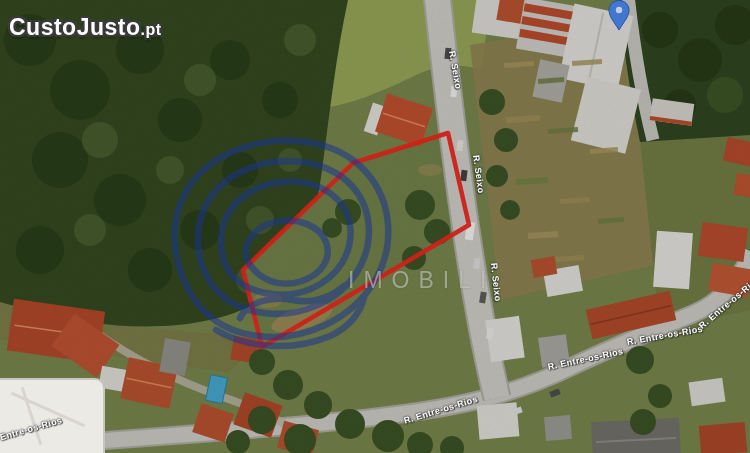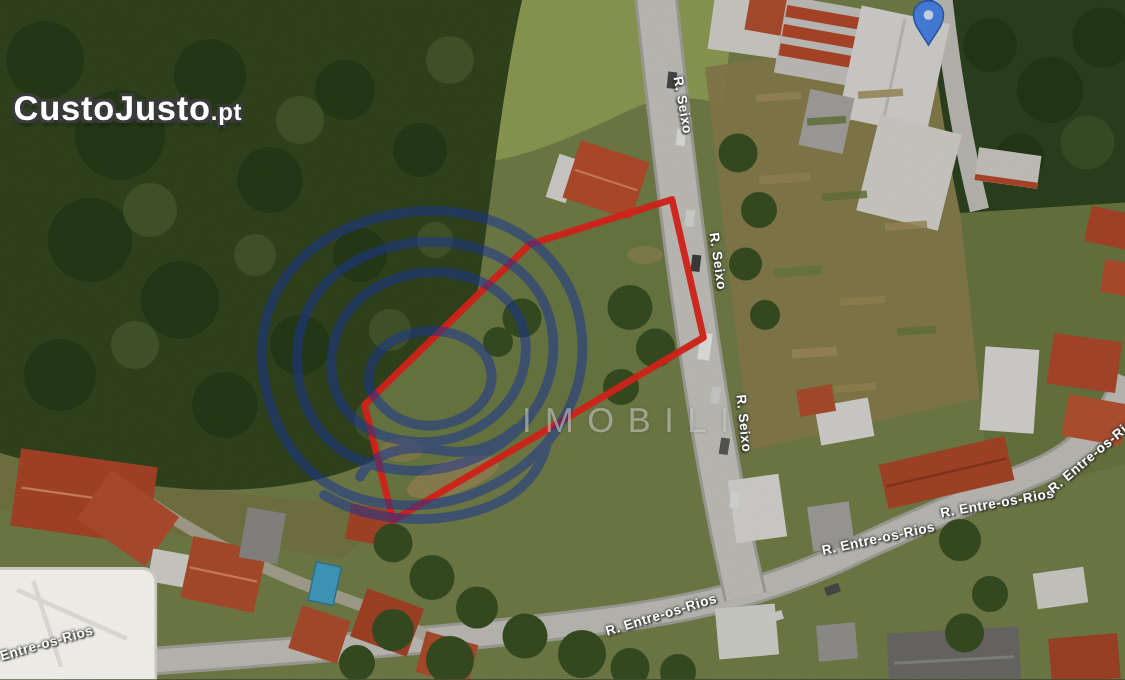--- a/index.html
+++ b/index.html
@@ -7,21 +7,20 @@
     position:relative;width:750px;height:453px;overflow:hidden;
     font-family:"Liberation Sans",sans-serif;background:#75824a;
   }
   .stage svg.terrain{position:absolute;left:0;top:0;filter:blur(.4px);}
   
   .cj-logo{
     position:absolute;left:9px;top:14px;z-index:40;
     font-weight:bold;font-size:23px;color:#fff;letter-spacing:.5px;
     text-shadow:-2px -2px 0 #3a3a3a,2px -2px 0 #3a3a3a,-2px 2px 0 #3a3a3a,
                  2px 2px 0 #3a3a3a,0 3px 3px rgba(0,0,0,.45);
-    margin-top:45px;
   }
   .cj-logo .tld{font-size:16px;}
   
   .wm-text{
     position:absolute;z-index:30;color:rgba(226,225,218,.5);
     text-shadow:0 0 2px rgba(70,70,70,.35);line-height:1;white-space:nowrap;
   }
   .wm-l1{left:352px;top:178px;font-size:50px;letter-spacing:7px;}
   .wm-l2{left:350px;top:228px;font-size:50px;letter-spacing:7px;}
   .wm-l3{left:348px;top:269px;font-size:23px;letter-spacing:9px;}

